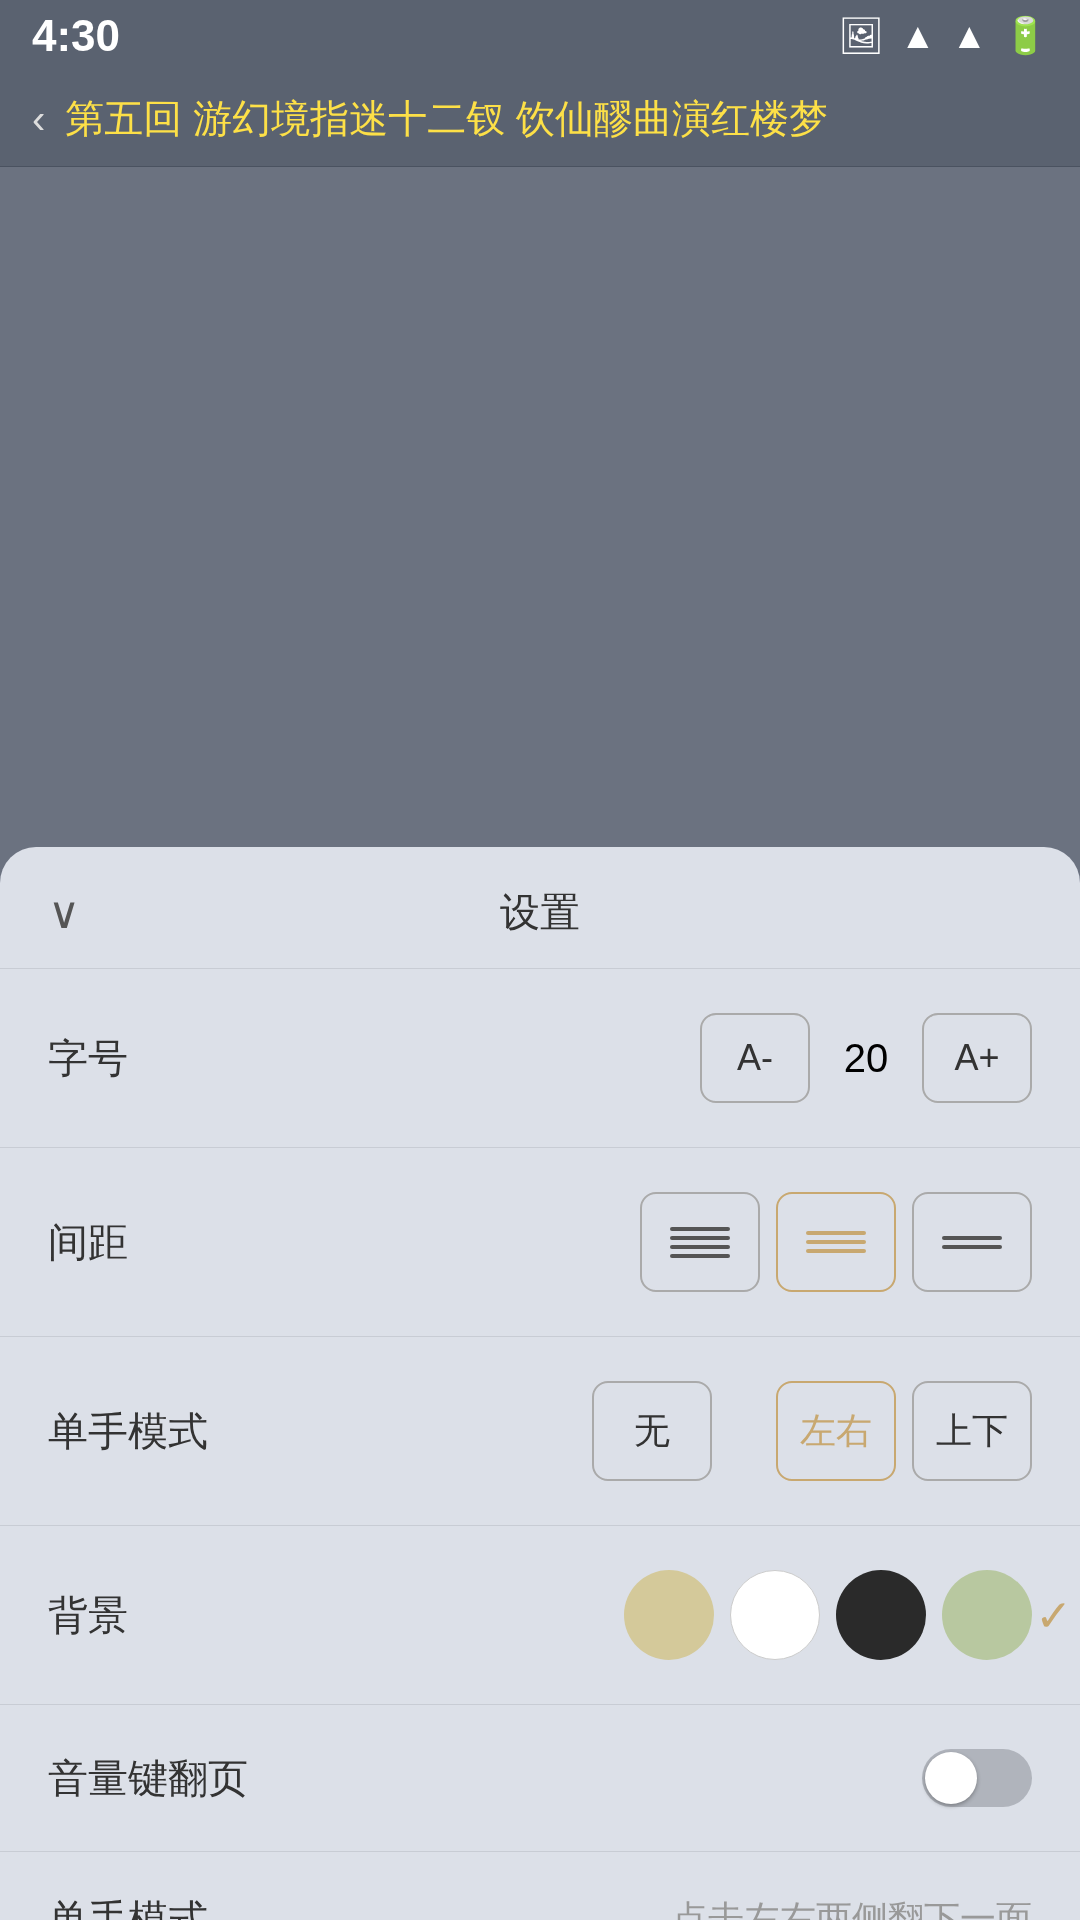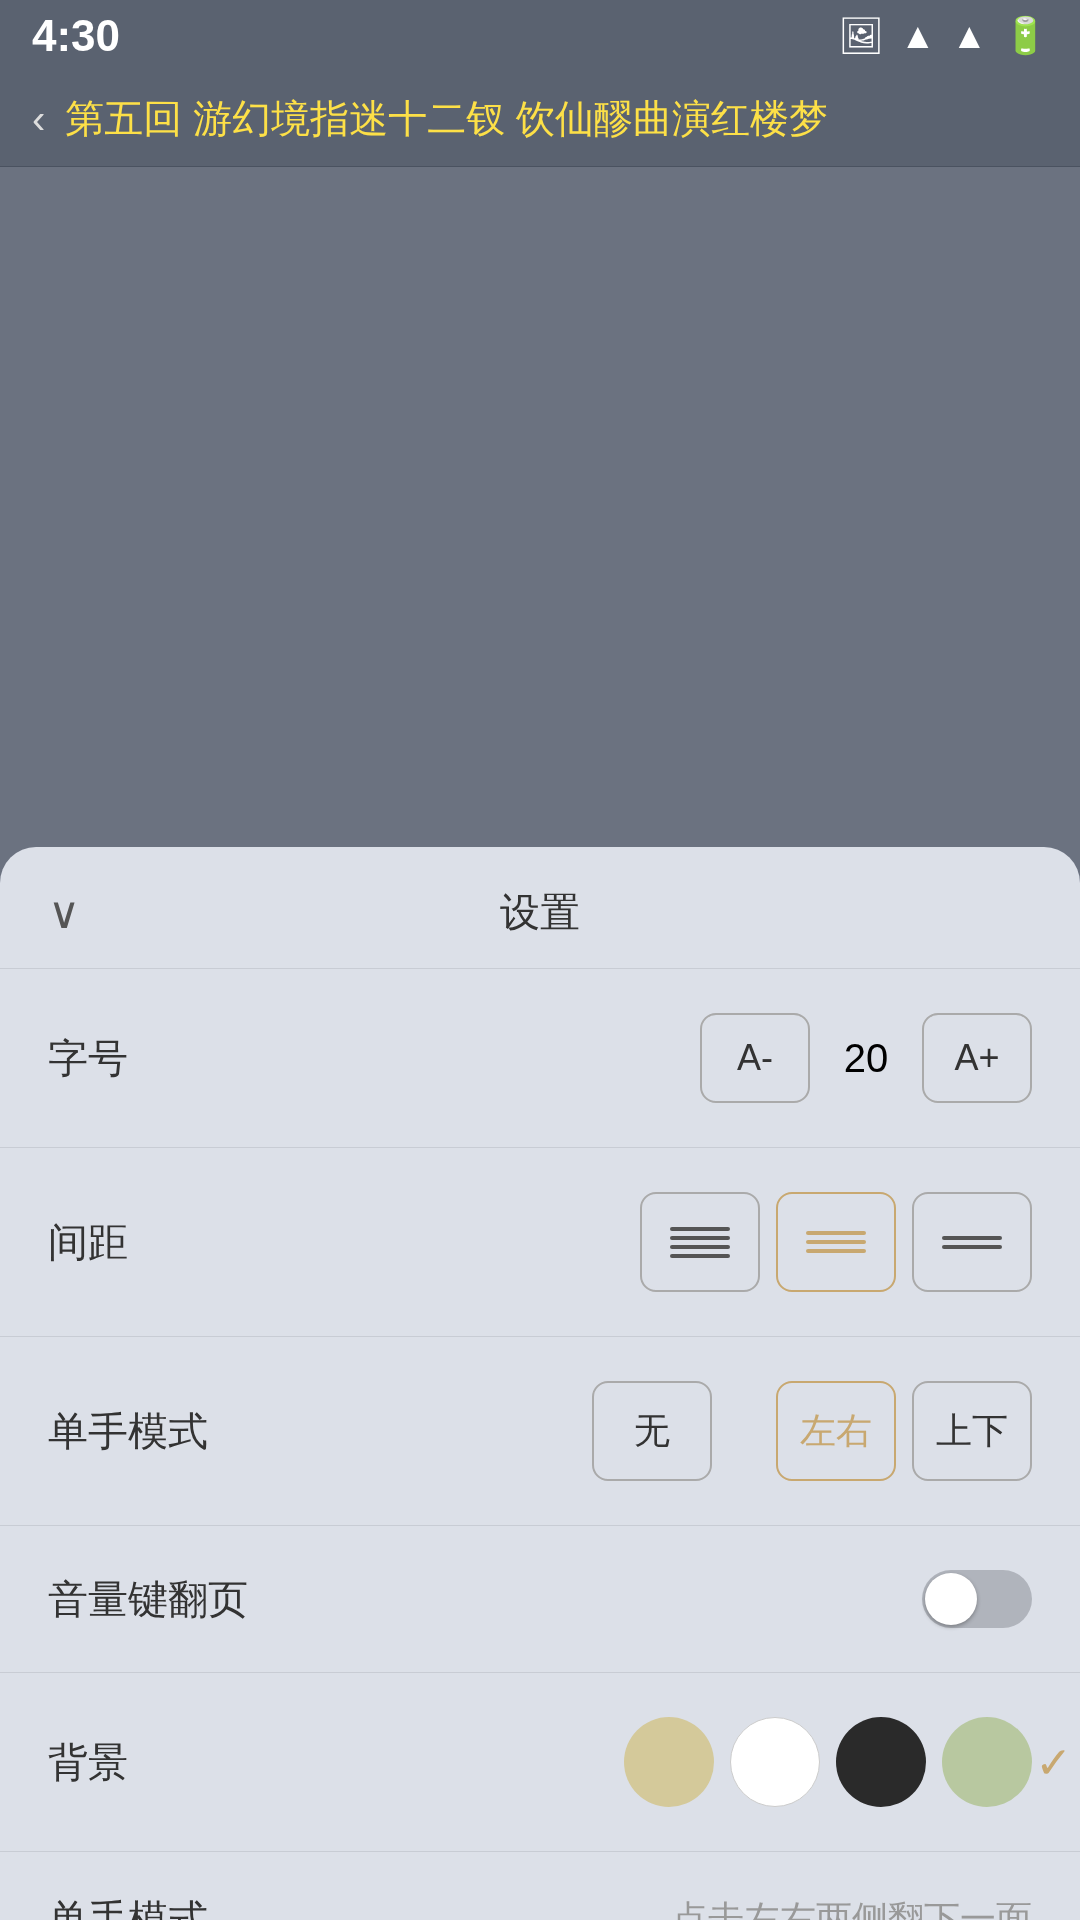--- a/index.html
+++ b/index.html
@@ -322,34 +322,34 @@
       <button class="mode-btn active">
         <span>左右</span>
       </button>
       <button class="mode-btn">
         <span>上下</span>
       </button>
     </div>
   </div>
 
   <div class="settings-row">
-    <span class="settings-label">音量键翻页</span>
-    <div class="toggle-switch">
-      <div class="toggle-knob"></div>
-    </div>
-  </div>
-
-  <div class="settings-row">
     <span class="settings-label">背景</span>
     <div class="settings-controls">
       <div class="bg-circle" style="background:#d4c99a;"></div>
       <div class="bg-circle" style="background:#ffffff; border:1px solid #ccc;"></div>
       <div class="bg-circle" style="background:#2a2a2a;"></div>
       <div class="bg-circle selected" style="background:#b8c8a0;"></div>
     </div>
   </div>
 
+  <div class="settings-row">
+    <span class="settings-label">音量键翻页</span>
+    <div class="toggle-switch">
+      <div class="toggle-knob"></div>
+    </div>
+  </div>
+
   <div class="settings-row-hint">
     <span class="settings-label">单手模式</span>
     <span class="hint-text">点击左右两侧翻下一面</span>
   </div>
 
 </div>
 
 </body></html>

